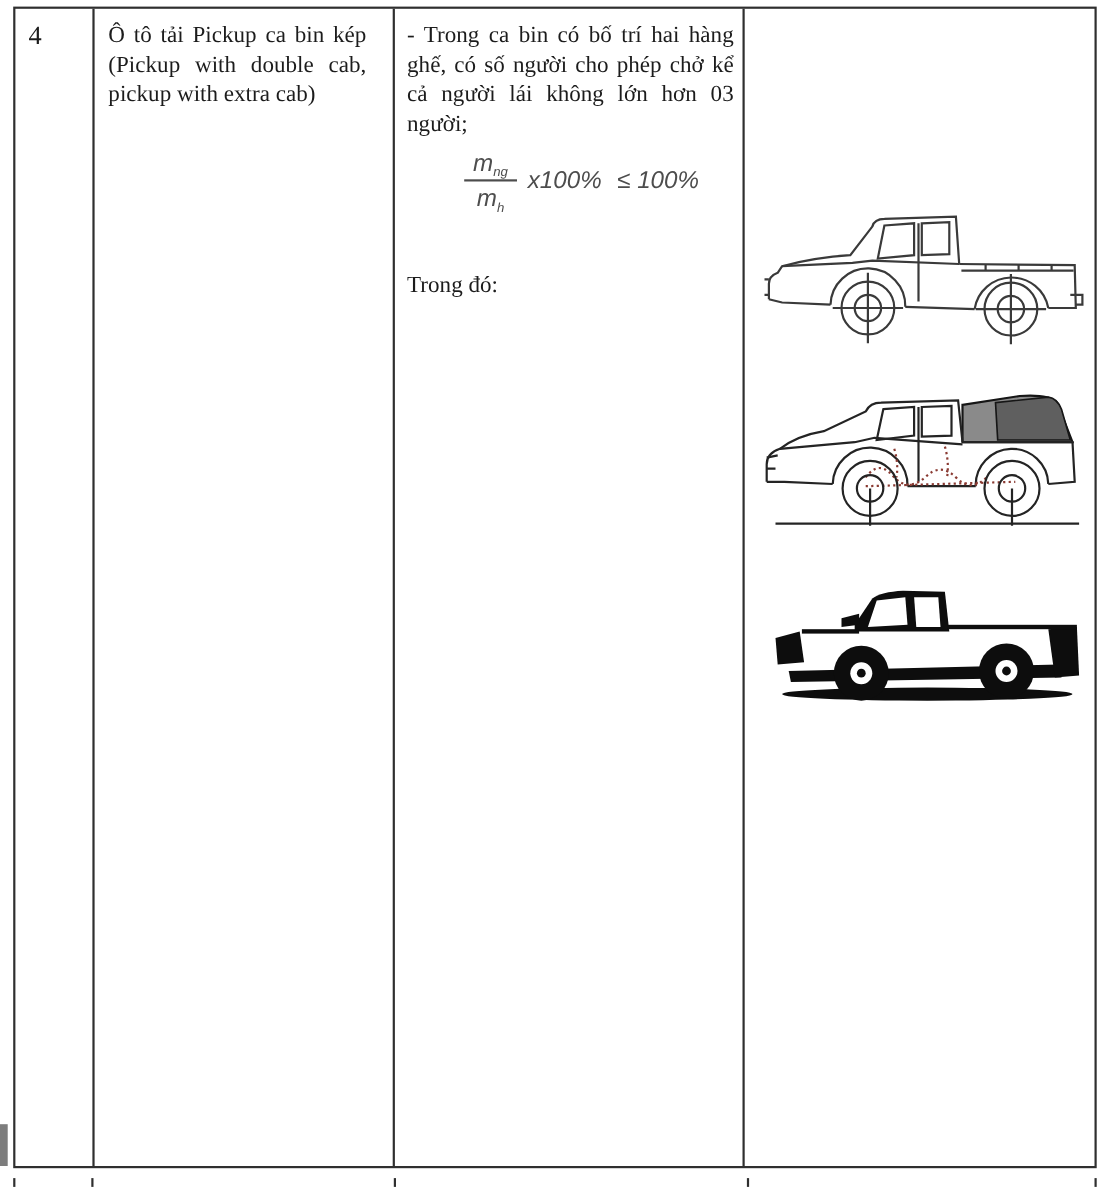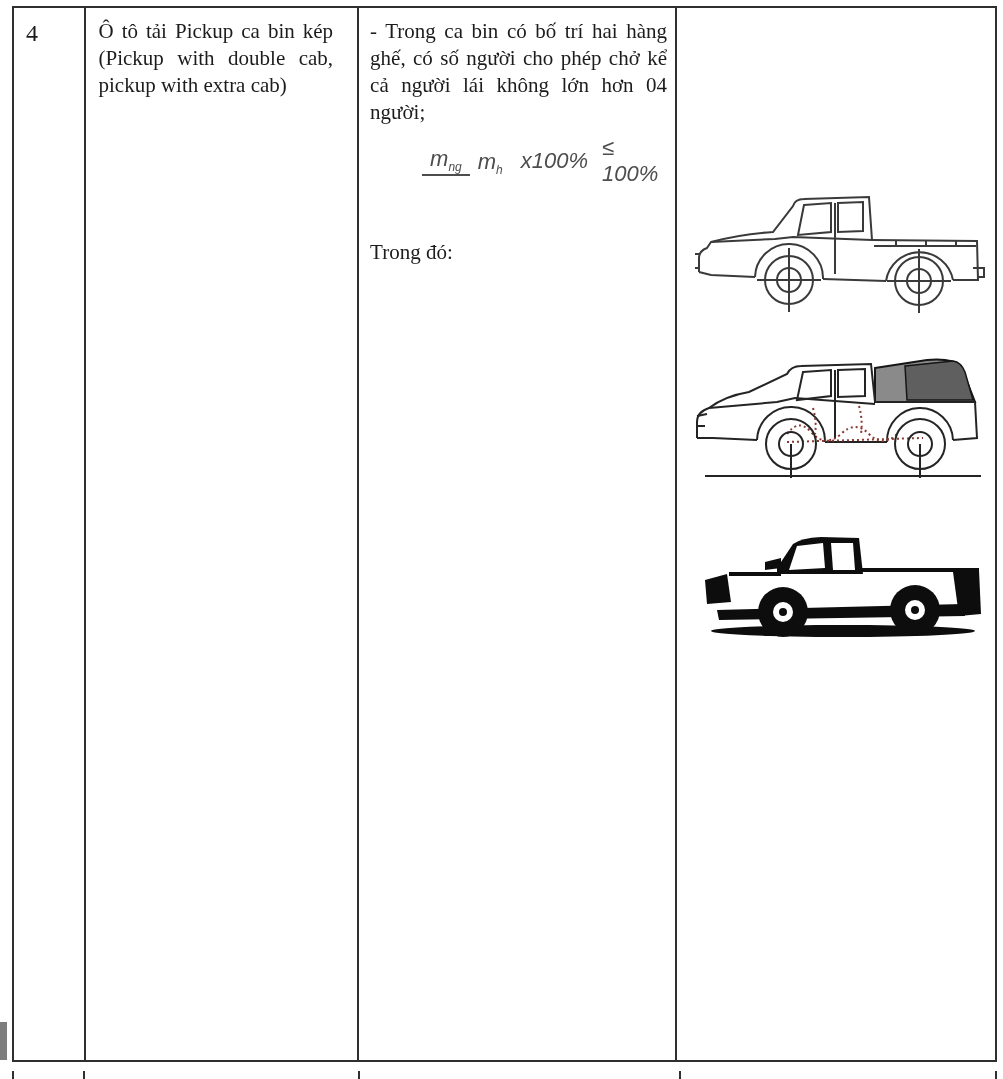--- a/index.html
+++ b/index.html
@@ -33,21 +33,21 @@
   sup { font-size:13px; line-height:0; }
   
   .formula {
     display:flex; align-items:center;
     margin:4px 0 30px 52px;
     font-family:"Liberation Sans", sans-serif;
     font-style:italic;
     color:#4d4d4d;
     font-size:22px;
   }
-  .frac { display:inline-flex; align-items:center; margin-right:10px; }
+  .frac { display:inline-flex; flex-direction:column; align-items:center; margin-right:10px; }
   .frac .num { padding:0 8px 2px 8px; border-bottom:2px solid #4d4d4d; }
   .frac .den { padding:2px 8px 0 8px; }
   .frac sub { font-size:12px; }
   .formula .rel { margin-left:14px; }
   .after-formula-gap { height:22px; }
   
   .fig { display:block; }
   .fig1 { margin-bottom:32px; }
   .fig2 { margin-bottom:44px; }
   
@@ -66,21 +66,21 @@
     <div class="col col-num">
       <span>4</span>
     </div>
 
     <div class="col col-name">
       <p>Ô tô tải Pickup ca bin kép (Pickup with double cab, pickup with extra cab)</p>
     </div>
 
     <div class="col col-desc">
       <div>
-          <p>- Trong ca bin có bố trí hai hàng ghế, có số người cho phép chở kể cả người lái không lớn hơn 04 người;</p>
+          <p>- Trong ca bin có bố trí hai hàng ghế, có số người cho phép chở kể cả người lái không lớn hơn 03 người;</p>
         </div>
 
       <div class="formula">
         <span class="frac">
           <span class="num"><span>m</span><sub>ng</sub></span>
           <span class="den"><span>m</span><sub>h</sub></span>
         </span>
         <span class="mult">x100%</span>
         <span class="rel">≤ 100%</span>
       </div>

